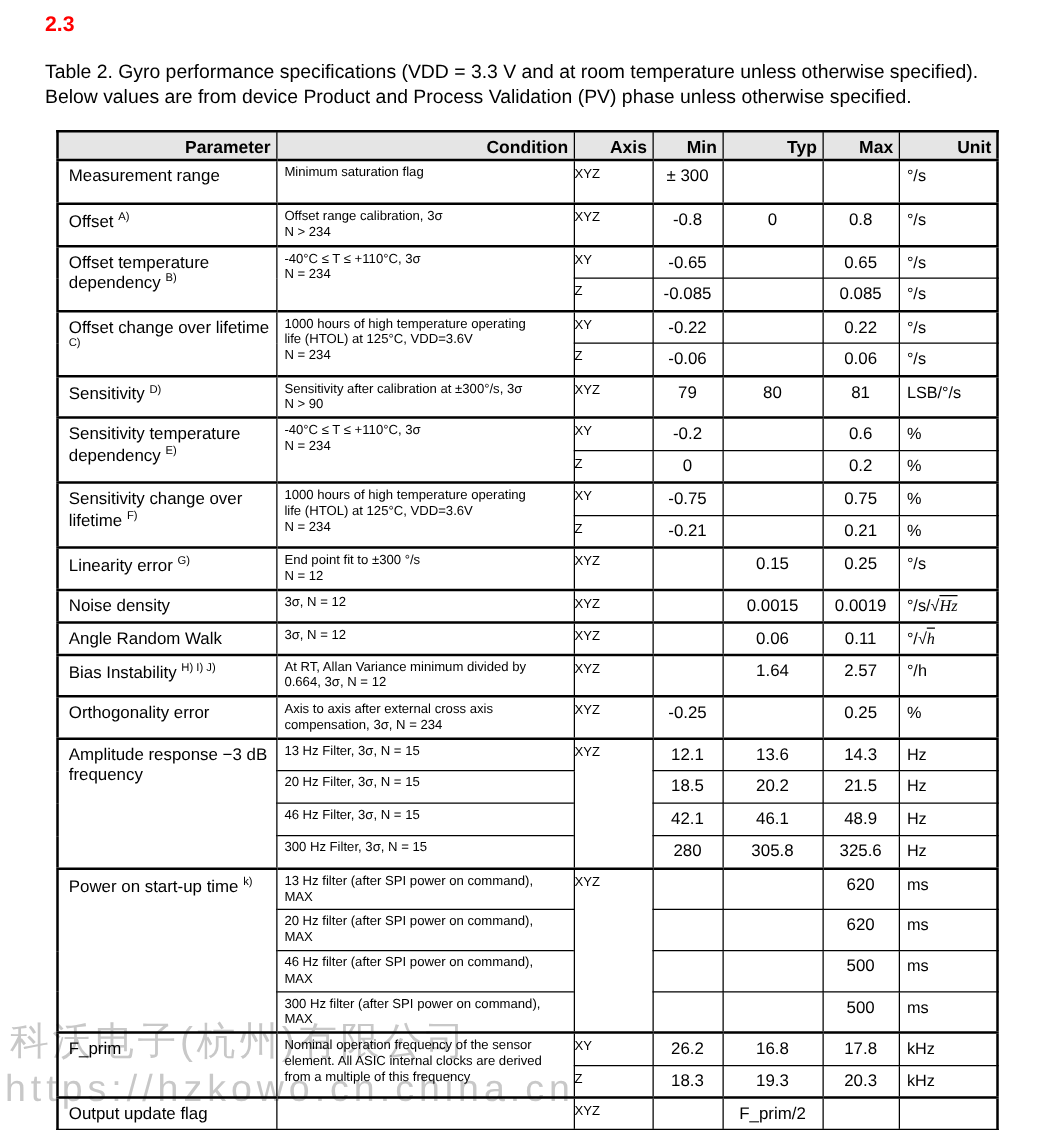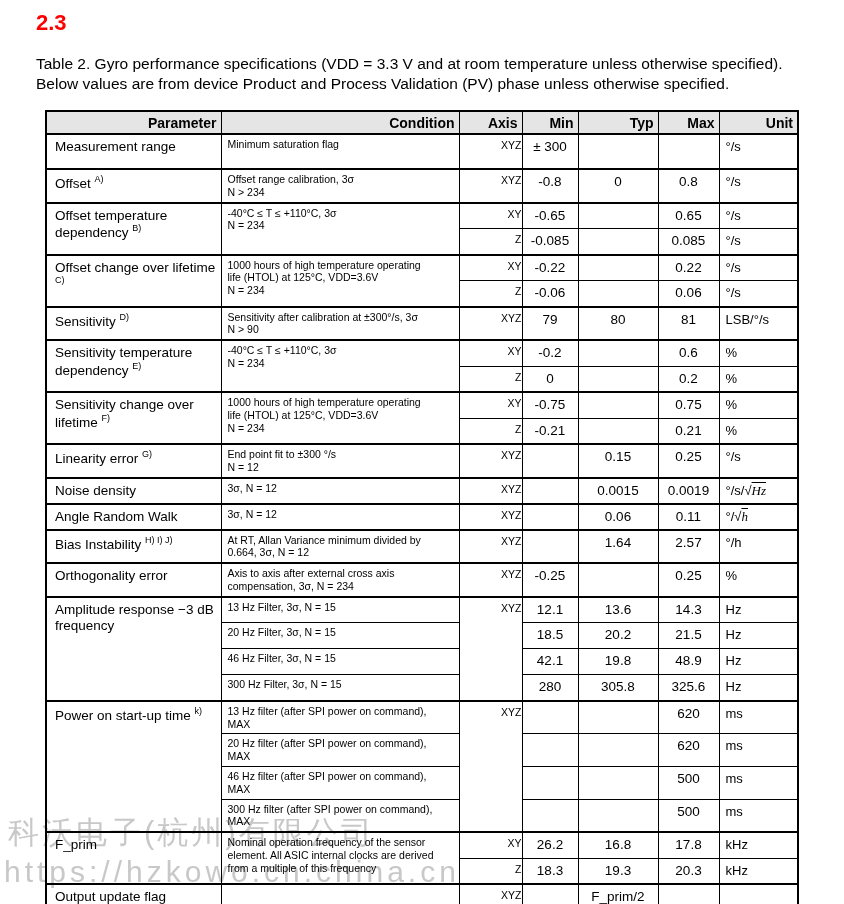--- a/index.html
+++ b/index.html
@@ -7,21 +7,21 @@
   body {
     width: 844px; height: 904px; overflow: hidden;
     font-family: "Liberation Sans", sans-serif;
     color: #000;
     position: relative;
   }
   .page { position: relative; width: 844px; height: 904px; padding: 10px 0 0 36px; }
 
   .heading {
     display: flex; gap: 26px;
-    color: #ff0000; font-weight: bold; font-size: 22px;
+    color: #ff0000; font-weight: bold; font-size: 17px;
     margin-bottom: 18px;
   }
   .intro {
     font-size: 15.5px; line-height: 1.32; width: 782px;
     margin-bottom: 15px;
   }
 
   .watermark {
     position: absolute; left: 0; top: 0; width: 844px; height: 904px;
     z-index: 0; pointer-events: none; color: #c8c8c8;
@@ -45,21 +45,21 @@
     padding: 3px 4px 2px 8px; height: 23px;
     border-bottom: 2px solid #000;
   }
   .spec tbody tr { height: 26px; }
   .spec tbody tr.r-first { height: 35px; }
   .spec tbody tr.group-start td { border-top: 2px solid #000; }
 
   td.param-cell { font-size: 13.5px; padding: 4px 4px 4px 8px; line-height: 1.18; }
   td.param-cell sup { font-size: 9px; }
   td.cond-cell { font-size: 10.5px; padding: 3px 4px 3px 6px; line-height: 1.22; }
-  td.axis-cell { font-size: 10.5px; text-align: right; padding-top: 4px; }
+  td.axis-cell { font-size: 10.5px; text-align: left; padding-top: 4px; }
   td.val-cell  { font-size: 13.5px; text-align: center; padding-top: 4px; }
   td.unit-cell { font-size: 13px; padding: 4px 2px 2px 6px; }
   .radicand { text-decoration: overline; font-style: italic; font-family: "Liberation Serif", serif; }
 </style>
 </head>
 <body>
 
 <div class="page">
   <div class="watermark">
     <div class="wm1">科沃电子(杭州)有限公司</div>
@@ -283,21 +283,21 @@
           <td class="val-cell">18.5</td>
           <td class="val-cell">20.2</td>
           <td class="val-cell">21.5</td>
           <td class="unit-cell">Hz</td>
         </tr>
         <tr>
           <td class="cond-cell">
             <div>46 Hz Filter, 3σ, N = 15</div>
           </td>
           <td class="val-cell">42.1</td>
-          <td class="val-cell">19.8</td>
+          <td class="val-cell">46.1</td>
           <td class="val-cell">48.9</td>
           <td class="unit-cell">Hz</td>
         </tr>
         <tr>
           <td class="cond-cell">
             <div>300 Hz Filter, 3σ, N = 15</div>
           </td>
           <td class="val-cell">280</td>
           <td class="val-cell">305.8</td>
           <td class="val-cell">325.6</td>

